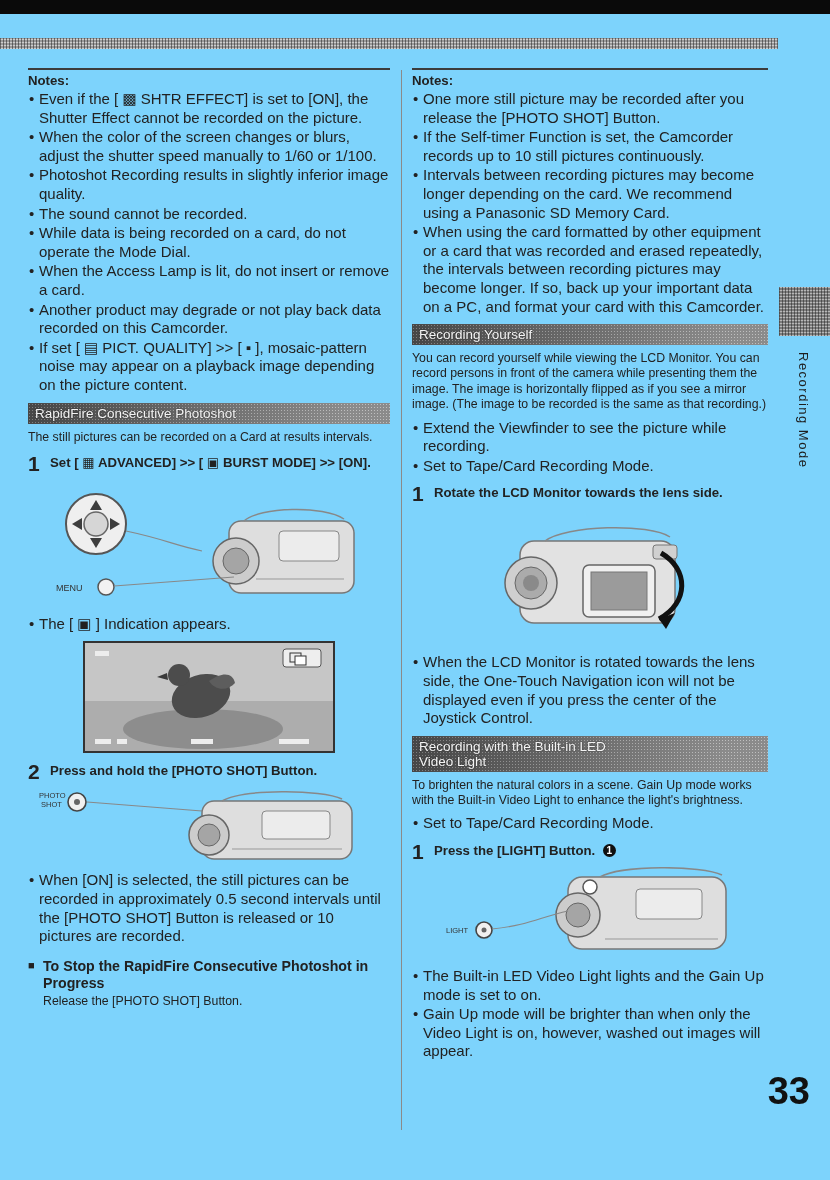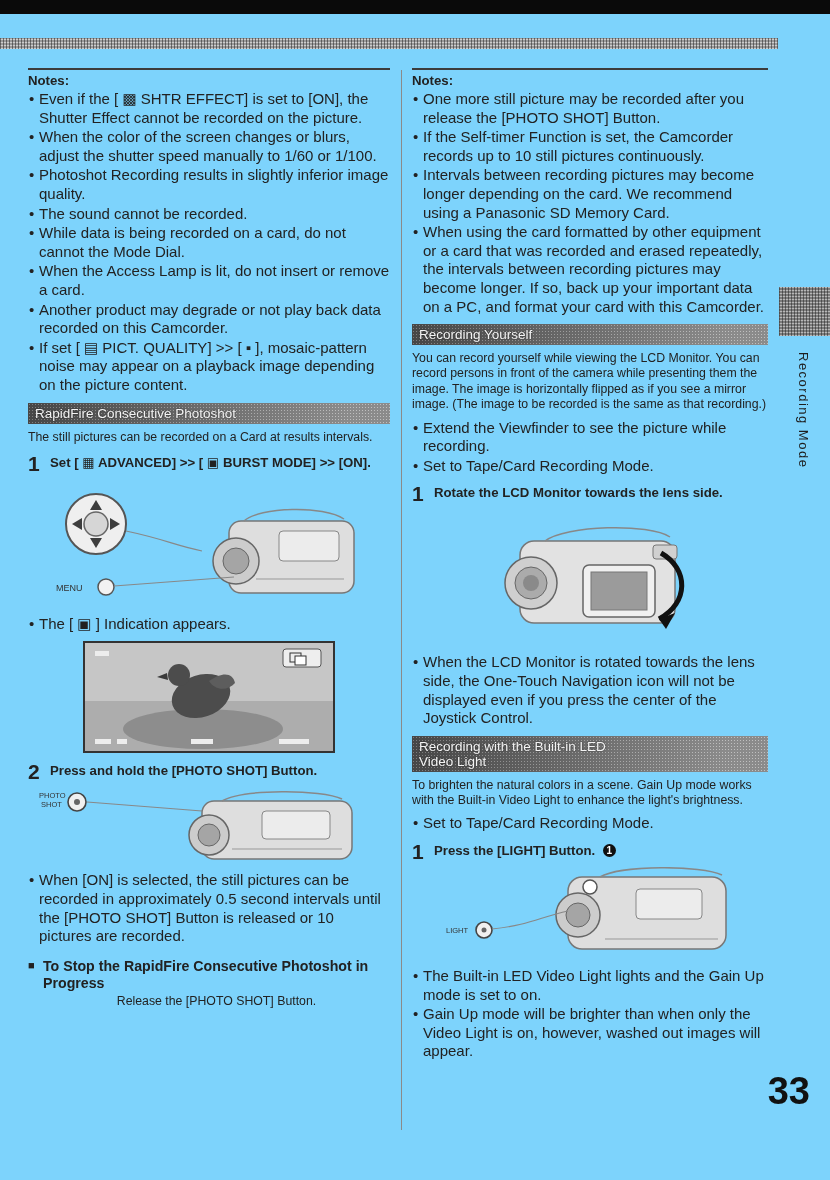--- a/index.html
+++ b/index.html
@@ -25,21 +25,21 @@
                          radial-gradient(circle,rgba(255,255,255,.45) .8px,transparent .9px);
         background-size:100% 100%,3px 3px;text-shadow:0 0 2px rgba(0,0,0,.6);}
   .banner .bline{display:block;}
   .para{font-size:12.3px;line-height:1.25;margin:2px 0 6px;}
   .step{display:flex;gap:9px;margin:8px 0 4px;align-items:flex-start;}
   .step-num{font-size:21px;font-weight:bold;line-height:1;min-width:13px;}
   .step-text{font-size:13.2px;font-weight:bold;line-height:1.25;padding-top:2px;}
   .illus{display:block;margin:5px auto 4px;}
   .stop-head{position:relative;padding-left:15px;font-weight:bold;font-size:14.2px;line-height:1.22;margin:12px 0 2px;}
   .stop-head .marker{position:absolute;left:0;top:1px;font-size:11px;}
-  .stop-body{font-size:12.3px;margin:0 0 0 15px;text-align:center;}
+  .stop-body{font-size:12.3px;margin:0 0 0 15px;}
   .numcircle{display:inline-block;width:13px;height:13px;margin-left:4px;border-radius:50%;background:#101010;
         color:#fff;font-size:10px;line-height:13px;text-align:center;font-weight:bold;vertical-align:1px;}
   .side-tab{position:absolute;left:779px;top:287px;width:51px;height:49px;background-color:#7d7d7d;
         background-image:repeating-linear-gradient(90deg,rgba(30,30,30,.5) 0 1px,transparent 1px 3px),
                          repeating-linear-gradient(0deg,rgba(255,255,255,.45) 0 1px,transparent 1px 3px);}
   .side-label{position:absolute;left:796px;top:352px;writing-mode:vertical-rl;font-size:13px;
         letter-spacing:1.5px;color:#1e1e1e;}
   .page-number{position:absolute;right:20px;top:1070px;font-size:38px;font-weight:bold;color:#111;}
   svg text{font-family:"Liberation Sans","DejaVu Sans",sans-serif;}
 </style>
@@ -51,21 +51,21 @@
   <div class="topstrip"></div>
 
   <div class="col col-left">
     <div class="rule"></div>
     <div class="notes-title">Notes:</div>
     <ul class="notes">
       <li>Even if the [ ▩ SHTR EFFECT] is set to [ON], the Shutter Effect cannot be recorded on the picture.</li>
       <li>When the color of the screen changes or blurs, adjust the shutter speed manually to 1/60 or 1/100.</li>
       <li>Photoshot Recording results in slightly inferior image quality.</li>
       <li>The sound cannot be recorded.</li>
-      <li>While data is being recorded on a card, do not cannot the Mode Dial.</li>
+      <li>While data is being recorded on a card, do not operate the Mode Dial.</li>
       <li>When the Access Lamp is lit, do not insert or remove a card.</li>
       <li>Another product may degrade or not play back data recorded on this Camcorder.</li>
       <li>If set [ ▤ PICT. QUALITY] &gt;&gt; [ ▪ ], mosaic-pattern noise may appear on a playback image depending on the picture content.</li>
     </ul>
 
     <div class="banner">RapidFire Consecutive Photoshot</div>
     <p class="para">The still pictures can be recorded on a Card at results intervals.</p>
 
     <div class="step">
       <span class="step-num">1</span>

